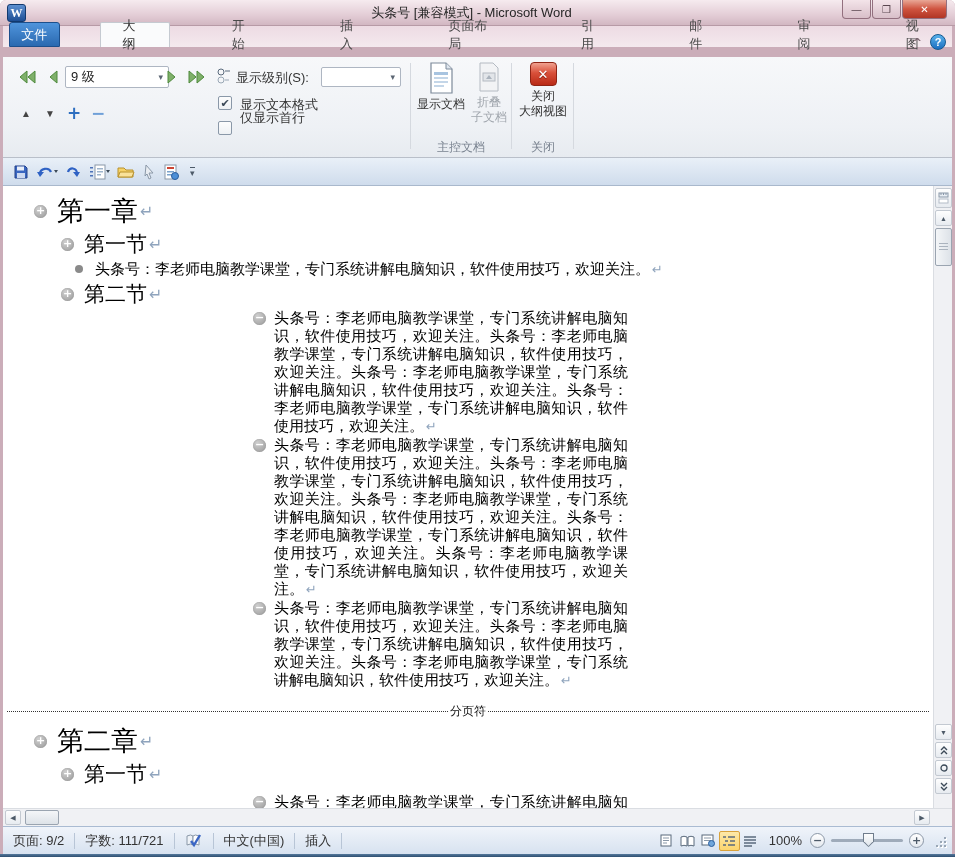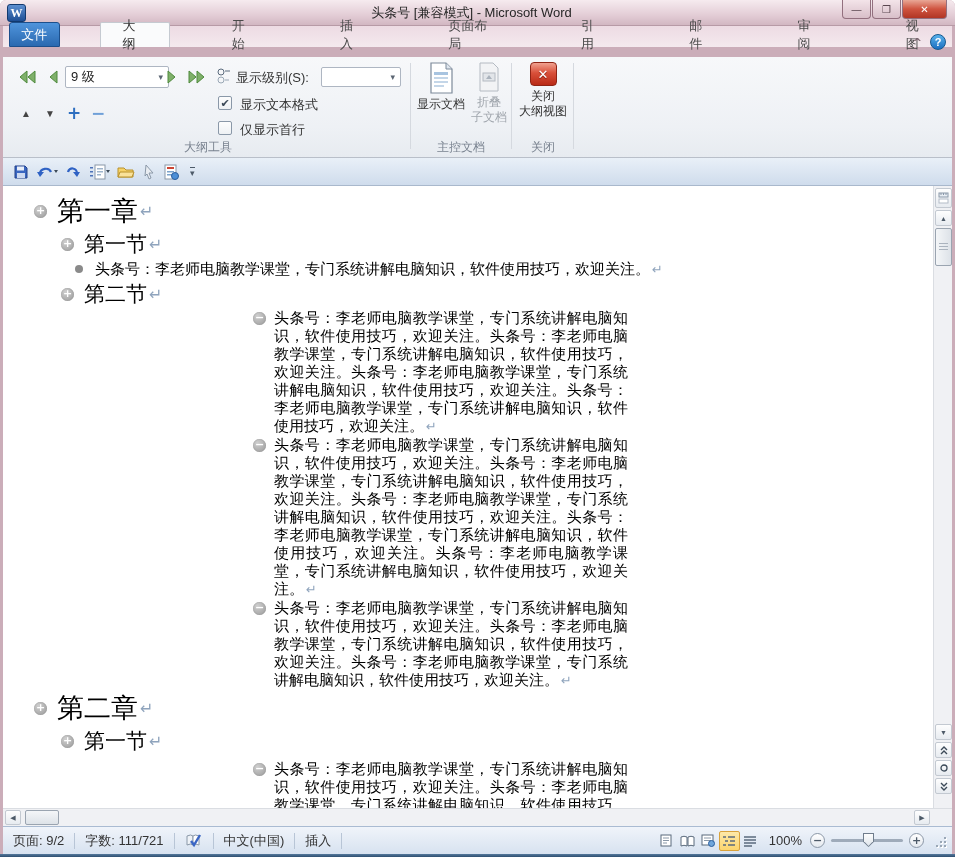--- a/index.html
+++ b/index.html
@@ -199,22 +199,21 @@
         <line x1="9" y1="12" x2="13" y2="12" stroke="#9aa7b5"></line>
     </svg>
     <div class="rlabel" style="left:233px;top:12px">显示级别(S):</div>
     <div class="combo" style="left:318px;top:10px;width:80px;height:20px">
       <span></span>
       <span class="caret">▾</span>
     </div>
     <div class="cbox" style="left:215px;top:39px">✔</div>
     <div class="rlabel" style="left:237px;top:39px">显示文本格式</div>
     <div class="cbox" style="left:215px;top:64px"></div>
-    <div class="rlabel" style="left:237px;top:64px">仅显示首行</div>
-    <div class="glabel" style="left:5px;width:400px">大纲工具</div>
+    <div class="rlabel" style="left:237px;top:52px">仅显示首行</div>
     <div class="gdiv" style="left:407px"></div>
 
     <div class="bigbtn" style="left:409px;width:58px">
       <svg width="28" height="32" viewBox="0 0 28 32">
         <path d="M4 1 H19 L25 7 V31 H4 Z" fill="#fff" stroke="#7d8violet" stroke-width="1.2" stroke-linejoin="round" style="stroke:#7d8globals"></path>
         <path d="M4 1 H19 L25 7 V31 H4 Z" fill="#fff" stroke="#7d8a9a" stroke-width="1.2"></path>
         <path d="M19 1 L19 7 L25 7" fill="#dfe6ee" stroke="#7d8a9a"></path>
         <rect x="7" y="10" width="14" height="3" fill="#a8c4e0"></rect>
           <rect x="7" y="15" width="14" height="2" fill="#c4d6e8"></rect>
         <rect x="7" y="19" width="14" height="2" fill="#c4d6e8"></rect>
@@ -336,20 +335,25 @@
       <div class="row para">
         <span class="oicon">−</span>
         <span class="ptext"><span>头条号：李老师电脑教学课堂，专门系统讲解电脑知识，软件使用技巧，欢迎关注。头条号：李老师电脑教学课堂，专门系统讲解电脑知识，软件使用技巧，欢迎关注。头条号：李老师电脑教学课堂，专门系统讲解电脑知识，软件使用技巧，欢迎关注。头条号：李老师电脑教学课堂，专门系统讲解电脑知识，软件使用技巧，欢迎关注。头条号：李老师电脑教学课堂，专门系统讲解电脑知识，软件使用技巧，欢迎关注。</span><span class="ret">↵</span></span>
       </div>
 
       <div class="row para">
         <span class="oicon">−</span>
         <span class="ptext"><span>头条号：李老师电脑教学课堂，专门系统讲解电脑知识，软件使用技巧，欢迎关注。头条号：李老师电脑教学课堂，专门系统讲解电脑知识，软件使用技巧，欢迎关注。头条号：李老师电脑教学课堂，专门系统讲解电脑知识，软件使用技巧，欢迎关注。</span><span class="ret">↵</span></span>
       </div>
 
+      <div class="row pbreak">
+        <span class="pb-line"></span>
+        <span class="pb-label">分页符</span>
+        <span class="pb-line"></span>
+      </div>
 
       <div class="row h1">
         <span class="oicon">+</span>
         <span>第二章</span>
         <span class="ret">↵</span>
       </div>
 
       <div class="row h2">
         <span class="oicon">+</span>
         <span>第一节</span>

